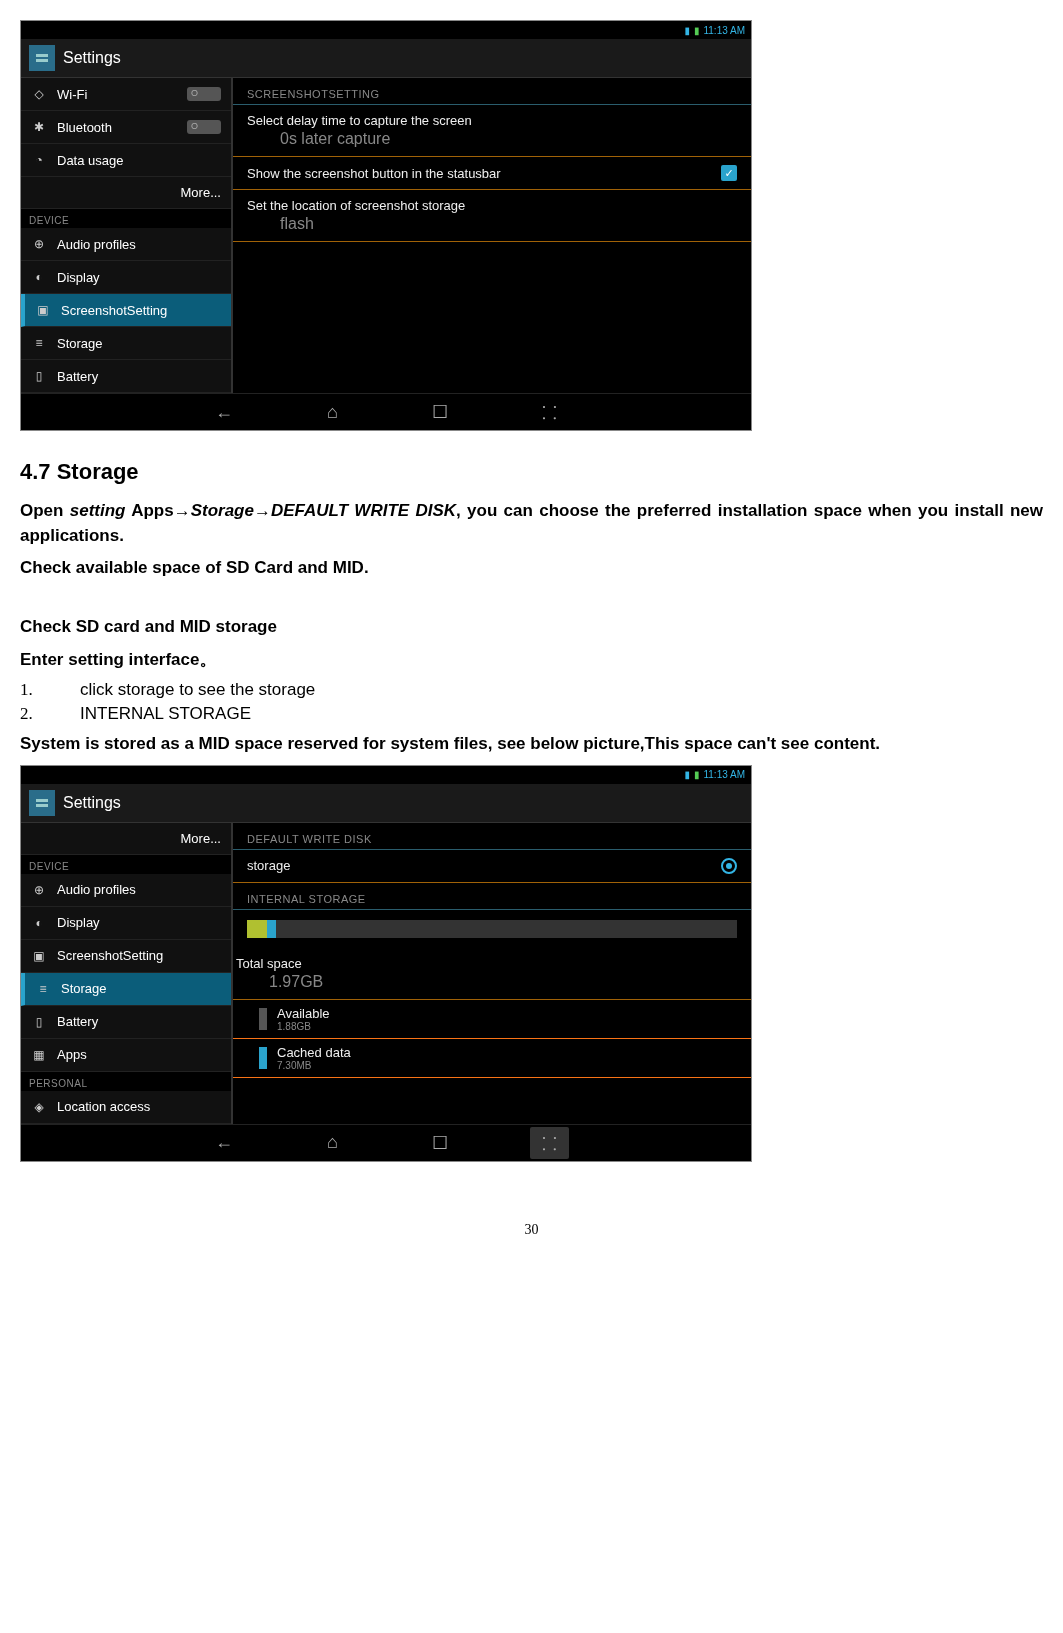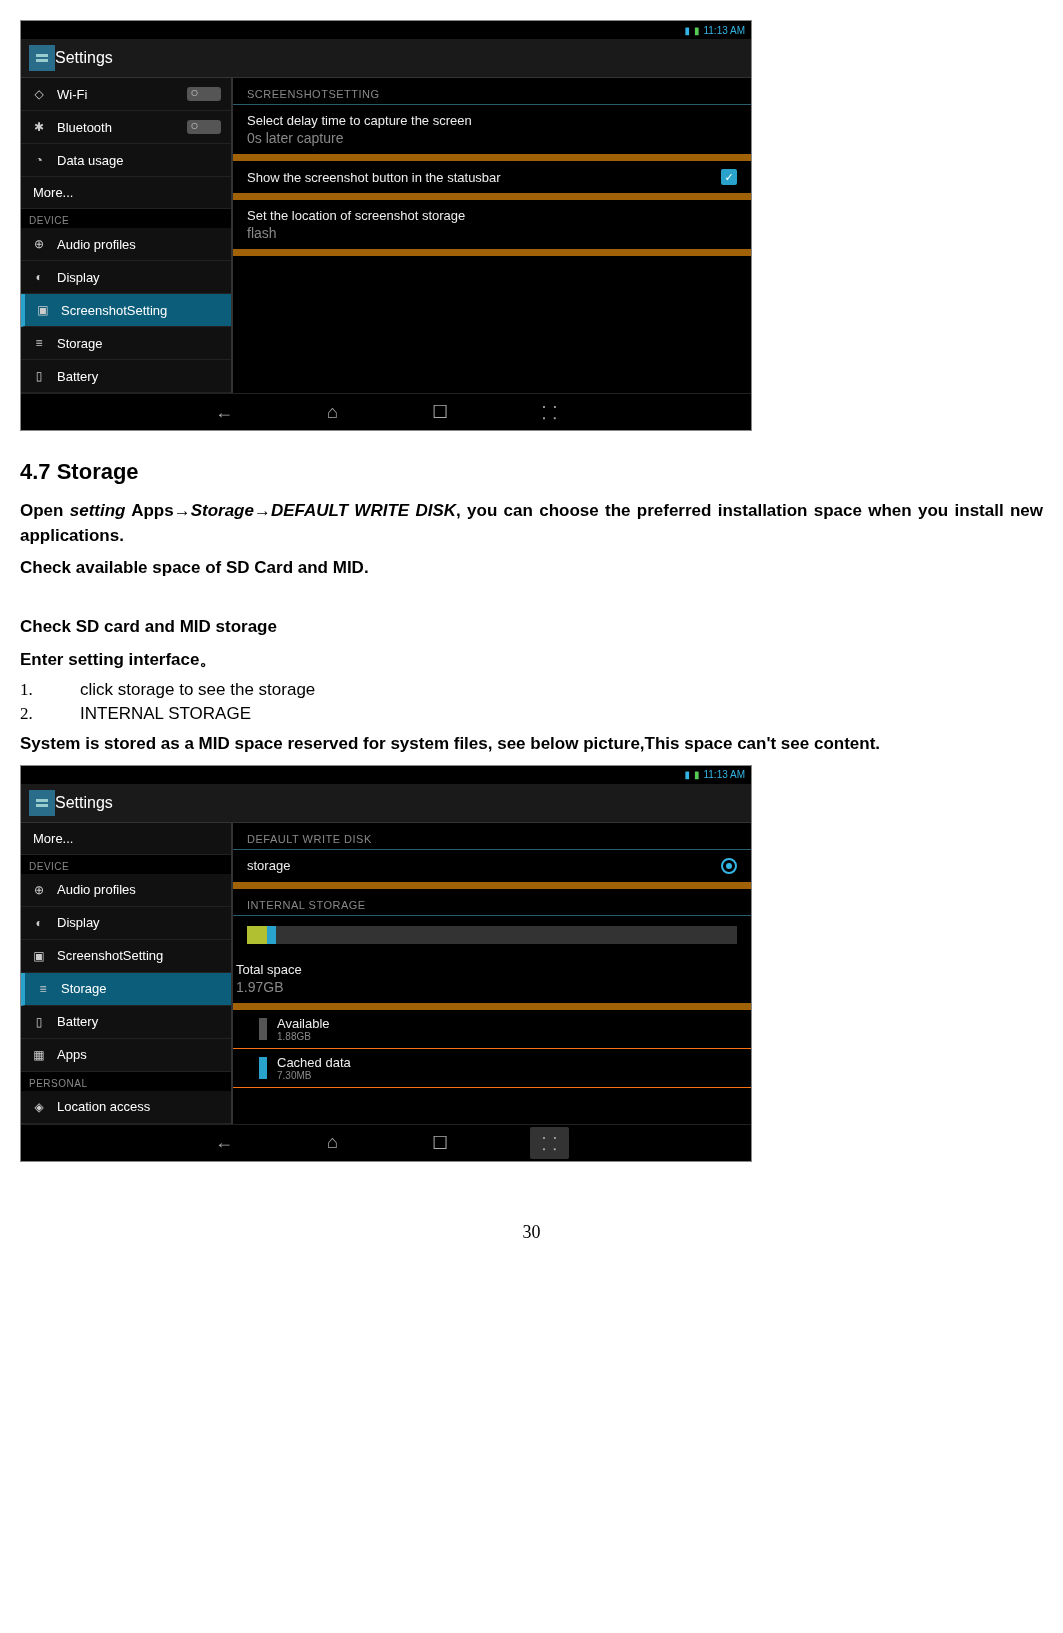--- a/index.html
+++ b/index.html
@@ -23,20 +23,21 @@
     justify-content: flex-end;
     align-items: center;
     padding: 0 6px;
     font-size: 10px;
     color: #33b5e5;
     gap: 4px;
   }
   .headerbar {
     display: flex;
     align-items: center;
+    gap: 8px;
     background: #1a1a1a;
     padding: 6px 8px;
     font-size: 16px;
     border-bottom: 1px solid #333;
   }
   .headerbar .appicon {
     width: 26px;
     height: 26px;
     background: #2a6d8a;
     display: flex;
@@ -57,21 +58,21 @@
   }
   .sideitem {
     display: flex;
     align-items: center;
     gap: 10px;
     padding: 8px 10px;
     font-size: 13px;
     border-bottom: 1px solid #222;
     background: #111;
   }
-  .sideitem.indent { padding-left: 12px; }
+  .sideitem.indent { padding-left: 20px; justify-content: flex-end; }
   .sideitem.selected {
     background: #0b5d7a;
     border-left: 4px solid #2aa3cc;
   }
   .section-label {
     font-size: 10px;
     color: #888;
     padding: 6px 8px 2px;
     letter-spacing: 0.5px;
     border-radius: 6px;
@@ -103,27 +104,27 @@
   }
   .detail-header {
     font-size: 11px;
     color: #888;
     padding: 10px 14px 4px;
     border-bottom: 1px solid #2a5d6d;
     letter-spacing: 0.5px;
   }
   .detail-item {
     padding: 8px 14px;
-    border-bottom: 7px solid #a16207;
+    border-bottom: 1px solid #a16207;
     display: flex;
     align-items: center;
     justify-content: space-between;
   }
   .detail-item .title { font-size: 13px; color: #eee; }
-  .detail-item .sub { font-size: 14px; color: #888; margin-top: 2px; }
+  .detail-item .sub { font-size: 16px; color: #888; margin-top: 2px; margin-left: 33px; }
   .checkbox {
     width: 16px;
     height: 16px;
     background: #2aa3cc;
     color: #fff;
     font-size: 11px;
     display: flex;
     align-items: center;
     justify-content: center;
     border-radius: 2px;
@@ -196,21 +197,21 @@
   }
   .list-item {
     display: flex;
     gap: 40px;
     margin: 4px 0;
     font-size: 17px;
   }
   .list-item .num { width: 20px; font-family: "Times New Roman", serif; }
   .page-num {
     text-align: center;
-    font-size: 18px;
+    font-size: 14px;
     margin-top: 60px;
     font-family: "Times New Roman", serif;
   }
   .justify { text-align: justify; }
   .navbtn { 
     padding: 4px 12px;
   }
   .navbtn.hl {
     background: #333;
     border-radius: 2px;

